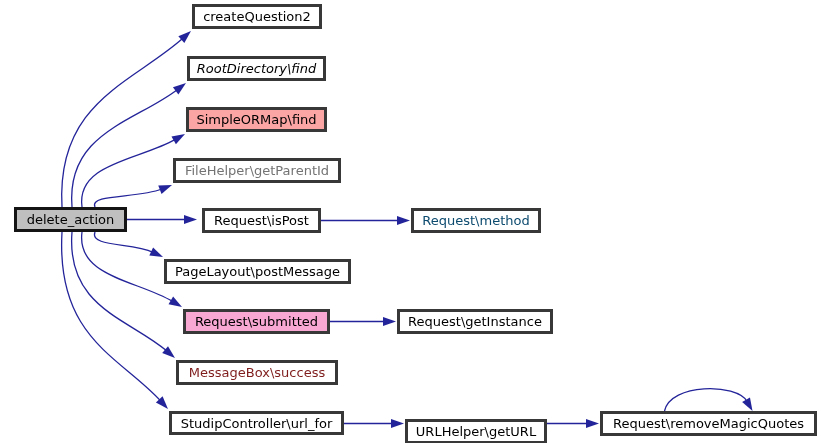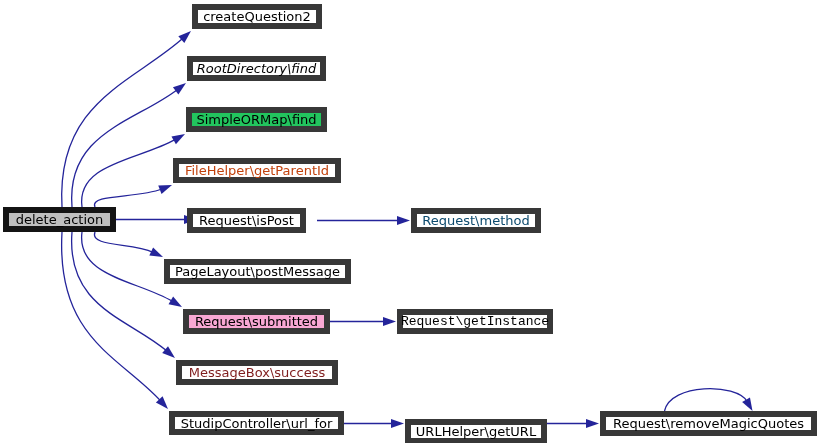--- a/index.html
+++ b/index.html
@@ -8,27 +8,27 @@
     width:821px;height:443px;
     background:#ffffff;
     font-family:"DejaVu Sans","Liberation Sans",sans-serif;
     overflow:hidden;
   }
   #edges{position:absolute;left:0;top:0;width:821px;height:443px;}
   .node{
     position:absolute;
     box-sizing:border-box;
     background:#ffffff;
-    border:6px solid #0f766e;
+    border:3px solid #0f766e;
     display:flex;align-items:center;justify-content:center;
     font-size:13px;line-height:1;color:#000000;
     white-space:nowrap;
     cursor:pointer;
   }
-  .node.highlight{cursor:default;}
+  .node.highlight{cursor:default;margin-left:11px;}
 </style>
 </head>
 <body>
 
 <div id="canvas">
   <svg id="edges" xmlns="http://www.w3.org/2000/svg" width="821" height="443" viewBox="0 0 821 443">
       <path d="M62,207 C56,101.4 132.95,83 182.80659210081475,38.33948683475682" fill="none" stroke="#24249a" stroke-width="1.3"></path>
       <polygon points="191,31 184.31939891518158,43.025787672561115 178.31436423219873,36.322090300500456" fill="#24249a"></polygon>
       <path d="M72,207 C66,132.60000000000002 134.7,122 177.24320275346358,89.6572142809926" fill="none" stroke="#24249a" stroke-width="1.3"></path>
       <polygon points="186,83 178.3744636417721,94.44994302384708 172.9276519573236,87.28529073122635" fill="#24249a"></polygon>
@@ -54,25 +54,25 @@
       <polygon points="404,423.5 391,428 391,419" fill="#24249a"></polygon>
       <path d="M547,423.5 L588,423.5" fill="none" stroke="#24249a" stroke-width="1.3"></path>
       <polygon points="599,423.5 586,428 586,419" fill="#24249a"></polygon>
       <path d="M664.5,411 C670.5,383 736.5,383 747.0424716780748,401.44932543663094" fill="none" stroke="#24249a" stroke-width="1.3"></path>
       <polygon points="752.5,411 742.1430996618011,401.94546437498775 749.9572879409212,397.48021392977626" fill="#24249a"></polygon>
     </svg>
   <div id="nodes">
       <div class="node highlight" style="left: 3px; top: 207px; width: 113px; height: 25px; background: rgb(191, 191, 191); border-color: rgb(20, 20, 20); color: rgb(0, 0, 0);">delete_action</div>
       <div class="node" style="left: 192px; top: 4px; width: 130px; height: 25px; background: rgb(255, 255, 255); border-color: rgb(56, 56, 56); color: rgb(0, 0, 0);">createQuestion2</div>
       <div class="node" style="left: 187px; top: 56px; width: 139px; height: 25px; background: rgb(255, 255, 255); border-color: rgb(56, 56, 56); color: rgb(0, 0, 0); font-style: italic;">RootDirectory\find</div>
-      <div class="node" style="left: 186px; top: 107px; width: 141px; height: 25px; background: #22c55e; border-color: rgb(56, 56, 56); color: rgb(0, 0, 0);">SimpleORMap\find</div>
-      <div class="node" style="left: 173px; top: 158px; width: 168px; height: 25px; background: rgb(255, 255, 255); border-color: rgb(56, 56, 56); color: #c2410c;">FileHelper\getParentId</div>
-      <div class="node" style="left: 187px; top: 208px; width: 119px; height: 25px; background: rgb(255, 255, 255); border-color: rgb(56, 56, 56); color: rgb(0, 0, 0);">Request\isPost</div>
+      <div class="node" style="left: 186px; top: 107px; width: 141px; height: 25px; background: #fca5a5; border-color: rgb(56, 56, 56); color: rgb(0, 0, 0);">SimpleORMap\find</div>
+      <div class="node" style="left: 173px; top: 158px; width: 168px; height: 25px; background: rgb(255, 255, 255); border-color: rgb(56, 56, 56); color: #737373;">FileHelper\getParentId</div>
+      <div class="node" style="left: 202px; top: 208px; width: 119px; height: 25px; background: rgb(255, 255, 255); border-color: rgb(56, 56, 56); color: rgb(0, 0, 0);">Request\isPost</div>
       <div class="node" style="left: 164px; top: 259px; width: 187px; height: 25px; background: rgb(255, 255, 255); border-color: rgb(56, 56, 56); color: rgb(0, 0, 0);">PageLayout\postMessage</div>
       <div class="node" style="left: 183px; top: 309px; width: 147px; height: 25px; background: #f9a8d4; border-color: rgb(56, 56, 56); color: rgb(0, 0, 0);">Request\submitted</div>
       <div class="node" style="left: 176px; top: 360px; width: 162px; height: 25px; background: rgb(255, 255, 255); border-color: rgb(56, 56, 56); color: #7f1d1d;">MessageBox\success</div>
       <div class="node" style="left: 169px; top: 411px; width: 175px; height: 24px; background: rgb(255, 255, 255); border-color: rgb(56, 56, 56); color: rgb(0, 0, 0);">StudipController\url_for</div>
       <div class="node" style="left: 411px; top: 208px; width: 130px; height: 25px; background: rgb(255, 255, 255); border-color: rgb(56, 56, 56); color: #0c4a6e;">Request\method</div>
-      <div class="node" style="left: 397px; top: 309px; width: 156px; height: 25px; background: rgb(255, 255, 255); border-color: rgb(56, 56, 56); color: rgb(0, 0, 0); font-family: Liberation Mono, monospace;">Request\getInstance</div>
+      <div class="node" style="left: 397px; top: 309px; width: 156px; height: 25px; background: rgb(255, 255, 255); border-color: rgb(56, 56, 56); color: rgb(0, 0, 0);">Request\getInstance</div>
       <div class="node" style="left: 405px; top: 411px; width: 142px; height: 25px; background: rgb(255, 255, 255); border-color: rgb(56, 56, 56); color: rgb(0, 0, 0); margin-top: 8px;">URLHelper\getURL</div>
       <div class="node" style="left: 600px; top: 411px; width: 217px; height: 25px; background: rgb(255, 255, 255); border-color: rgb(56, 56, 56); color: rgb(0, 0, 0);">Request\removeMagicQuotes</div>
     </div>
 </div>
 
 </body></html>

